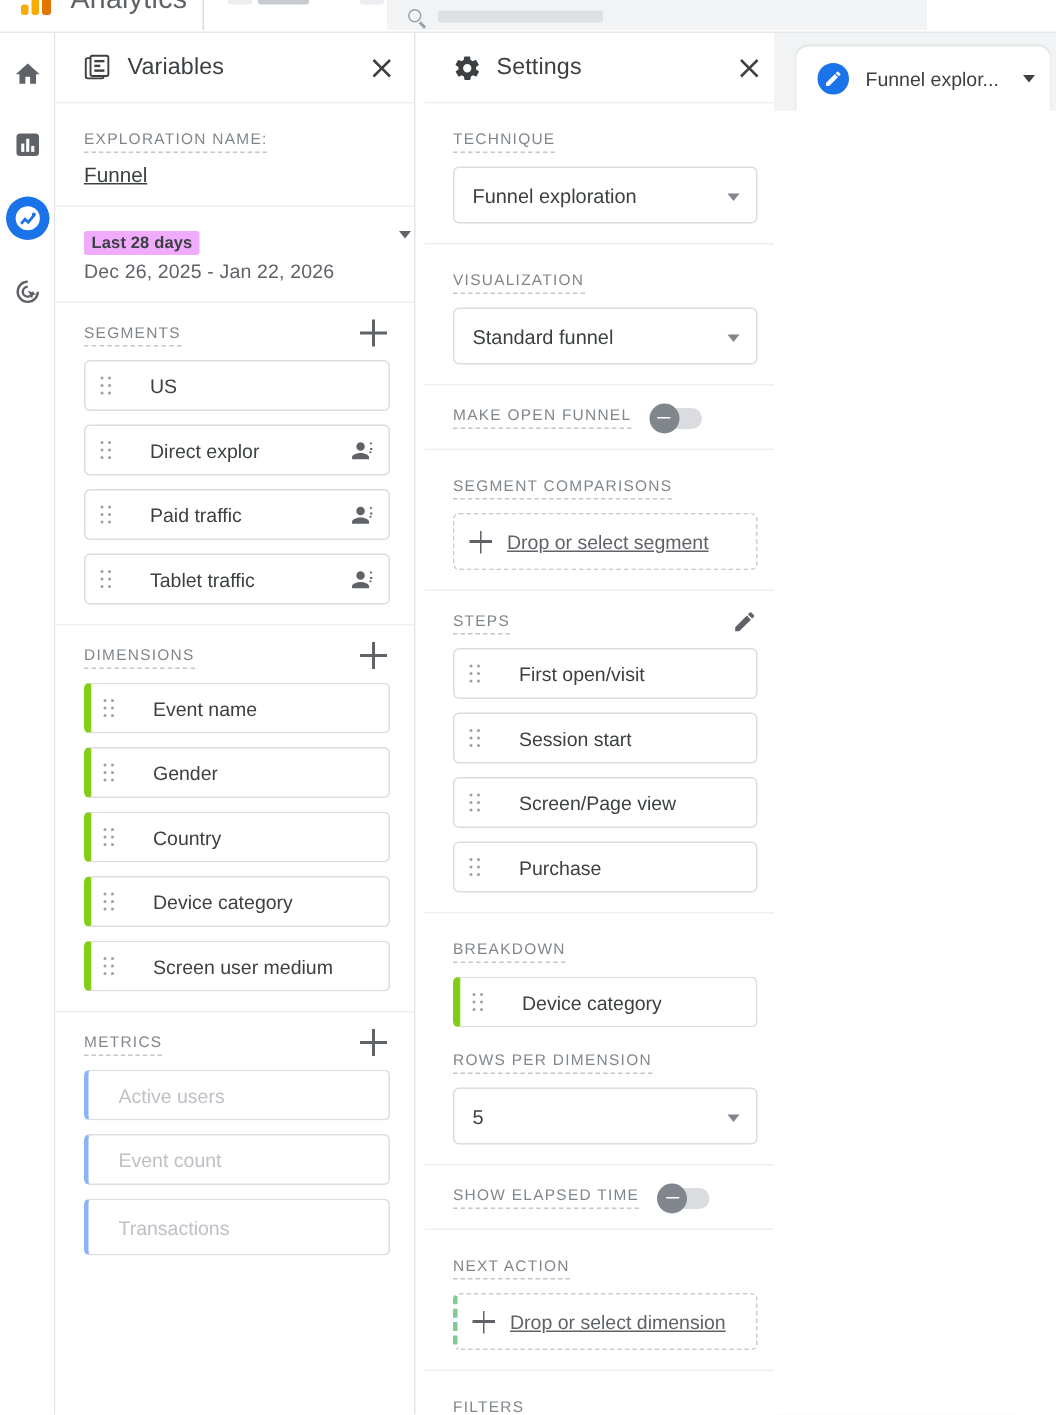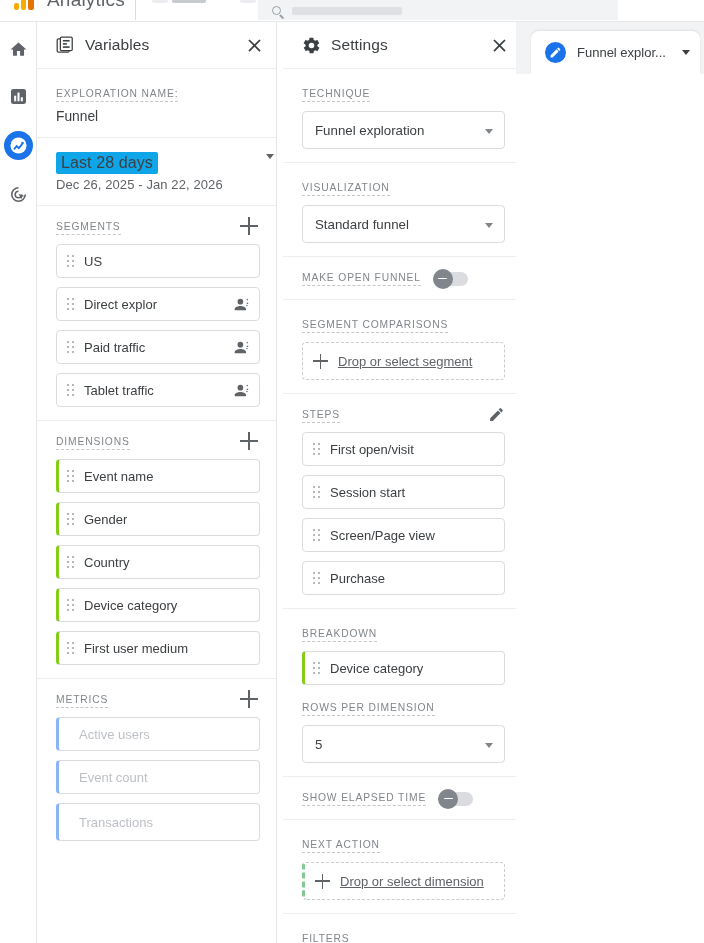--- a/index.html
+++ b/index.html
@@ -118,29 +118,29 @@
     width: 18px; height: 18px; position: relative; cursor: pointer;
     margin-top: -3px; margin-right: 2px; flex: 0 0 18px;
   }
   .plus:before, .plus:after {
     content: ''; position: absolute; background: #5f6368;
   }
   .plus:before { left: 0; top: 8px; width: 18px; height: 1.6px; }
   .plus:after  { top: 0; left: 8px; height: 18px; width: 1.6px; }
 
   .expl-name {
-    font-size: 13.8px; color: #3c4043; margin-top: 7px;
+    font-size: 13.8px; color: #3c4043; margin-top: 7px; text-decoration: underline;
   }
 
   
   #daterow { position: relative; padding-right: 24px; }
   .chip {
     display: inline-block;
-    background: #0ea5e9; color: #3c4043;
-    font-size: 16px; font-weight: normal;
+    background: #f0abfc; color: #3c4043;
+    font-size: 11px; font-weight: bold;
     padding: 2px 5px 2px 5px; border-radius: 2px;
     letter-spacing: .1px;
   }
   .daterange {
     font-size: 13px; color: #5f6368; margin-top: 3px; letter-spacing: .1px;
   }
   .caret-sm {
     position: absolute; right: 2px; top: 16px;
     width: 0; height: 0;
     border-left: 4.5px solid transparent;
@@ -152,22 +152,23 @@
   
   .pill {
     position: relative;
     height: 34px; margin-top: 9px;
     background: #fff;
     border: 1px solid #dadce0;
     border-radius: 4px;
     display: flex; align-items: center;
     padding-left: 10px; padding-right: 8px;
     cursor: pointer;
-  }
-  .pill.green  { border-left: 3px solid #84cc16; padding-left: 8px; }
+    gap: 16px;
+  }
+  .pill.green  { border-left: 5px solid #84cc16; padding-left: 8px; }
   .pill.blue   { border-left: 3px solid #8ab4f8; padding-left: 8px; }
   .pill.tall   { height: 38px; }
   .pill-label {
     font-size: 13px; color: #3c4043; margin-left: 10px;
     white-space: nowrap; overflow: hidden; text-overflow: ellipsis;
   }
   .pill-label.muted { color: #bdc1c6; margin-left: 12px; }
   .pill .seg-icon { margin-left: auto; width: 17px; height: 17px; flex: 0 0 17px; }
 
   
@@ -493,21 +494,21 @@
     </div>
     <div class="pill green">
       <span class="grip">
           <span></span>
           <span></span>
           <span></span>
           <span></span>
           <span></span>
           <span></span>
         </span>
-      <span class="pill-label">First user medium</span>
+      <span class="pill-label">Screen user medium</span>
     </div>
   </div>
 
   <div class="sec nb">
     <div class="sec-head">
       <span class="sec-title">METRICS</span>
       <span class="plus"></span>
     </div>
 
     <div class="pill blue">

